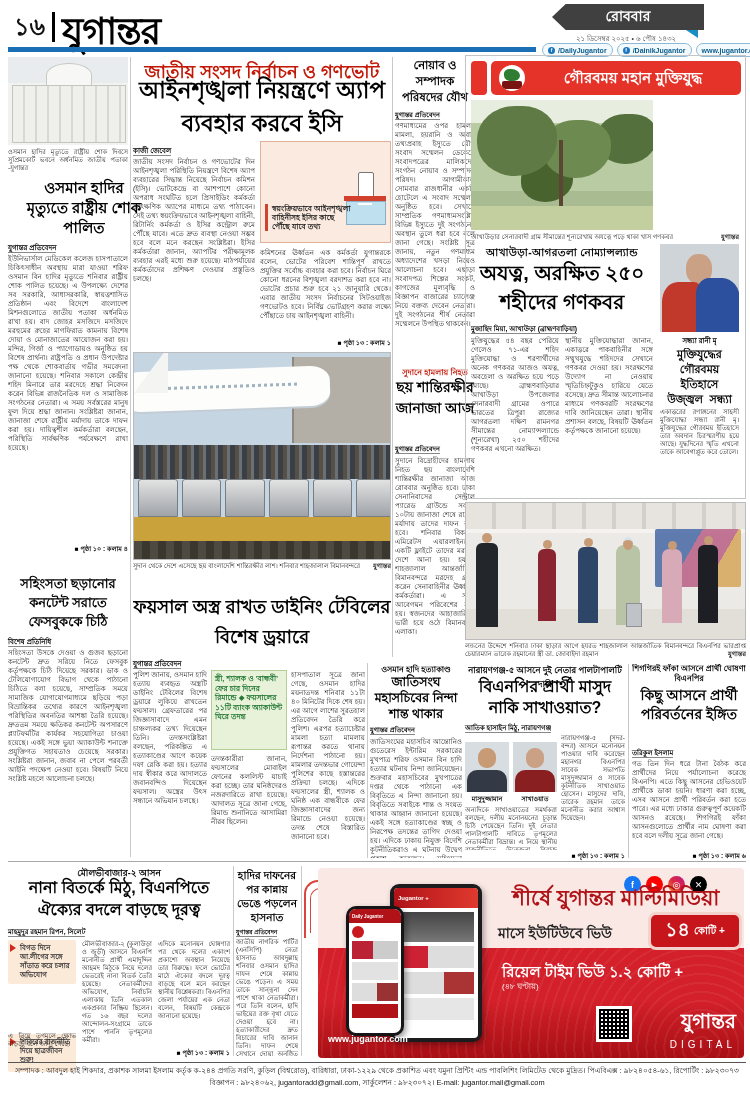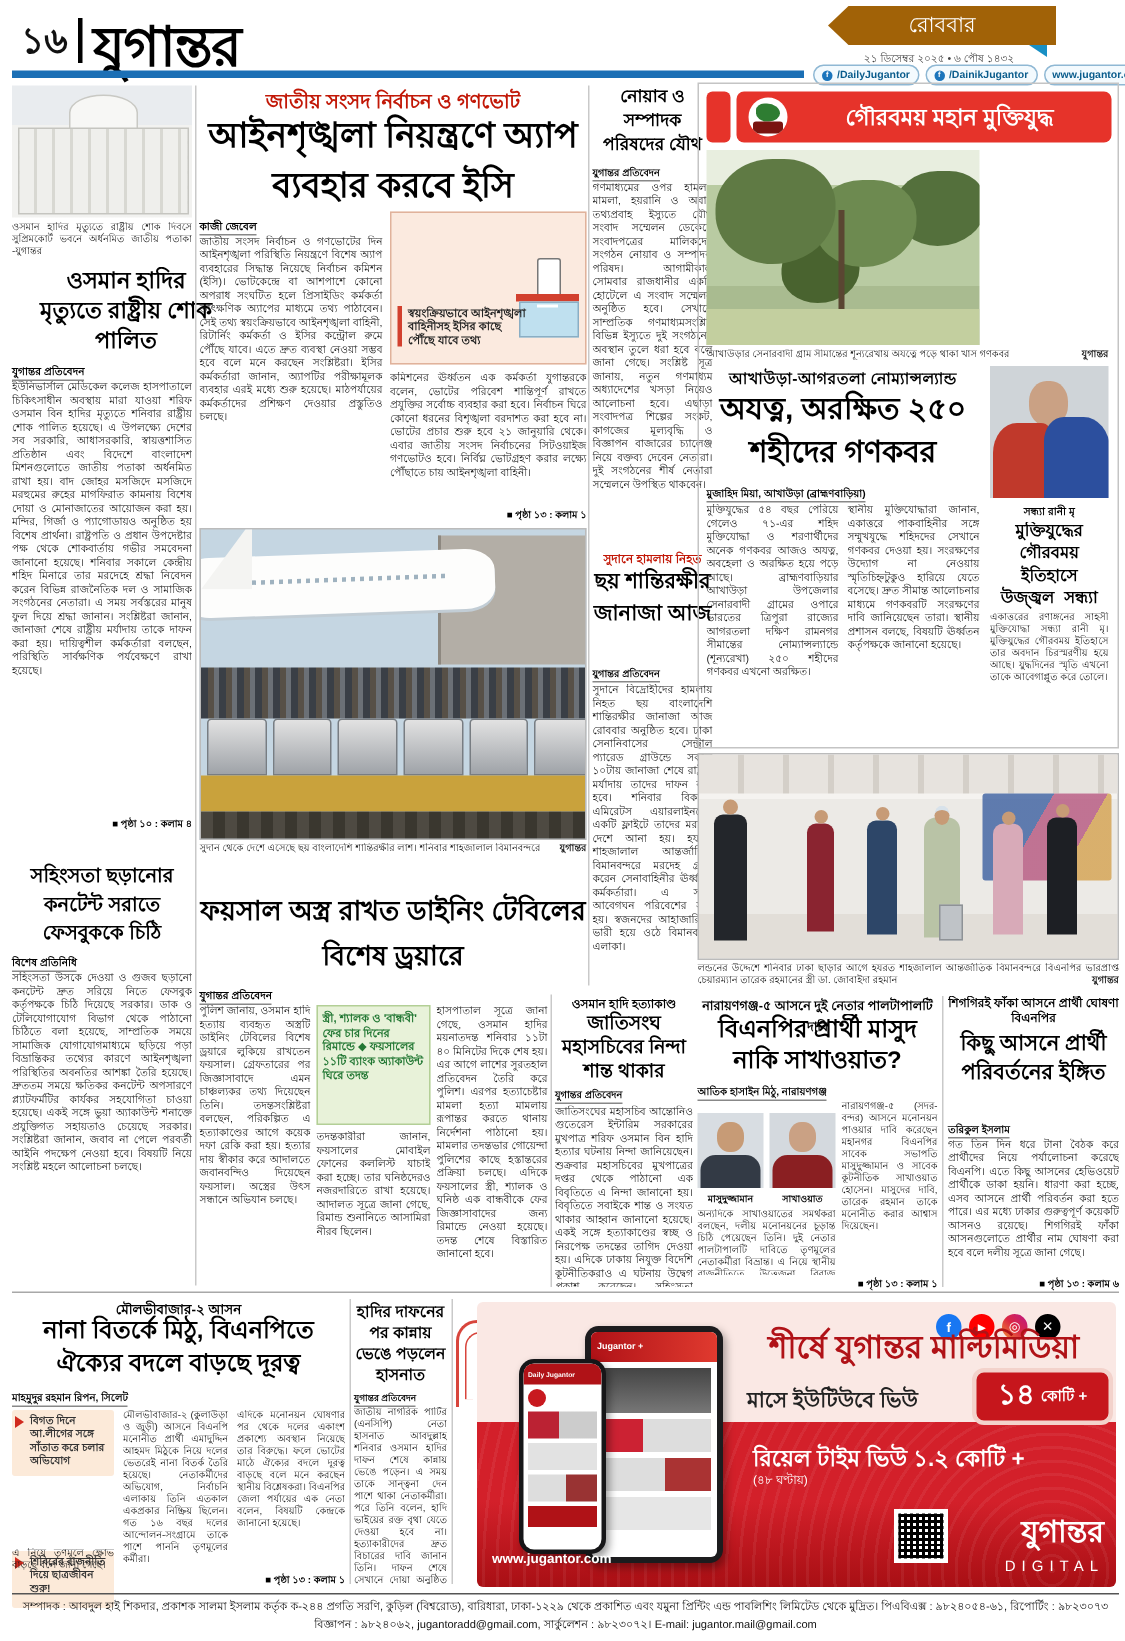--- a/index.html
+++ b/index.html
@@ -31,21 +31,21 @@
 </style>
 </head>
 <body>
 
 <div id="page">
 
   <div class="ab" style="left:14px;top:8px;font-size:24px;font-weight:bold;">১৬</div>
   <div class="ab" style="left:52px;top:12px;width:3px;height:30px;background:#000;"></div>
   <div class="ab" style="left:62px;top:2px;font-size:37px;font-weight:800;letter-spacing:-1px;color:#000;">যুগান্তর</div>
 
-  <div class="ab" style="left:552px;top:4px;width:152px;height:26px;background:#a16207;clip-path:polygon(0 50%,9% 0,100% 0,100% 100%,9% 100%);display:flex;align-items:center;justify-content:center;color:#fff;font-size:14px;font-weight:normal;">রোববার</div>
+  <div class="ab" style="left:552px;top:4px;width:152px;height:26px;background:#404040;clip-path:polygon(0 50%,9% 0,100% 0,100% 100%,9% 100%);display:flex;align-items:center;justify-content:center;color:#fff;font-size:14px;font-weight:bold;">রোববার</div>
   <div class="ab" style="left:686px;top:30px;width:12px;height:8px;background:#188fc4;clip-path:polygon(0 0,100% 0,100% 100%);"></div>
   <div class="ab" style="left:548px;top:33px;width:156px;text-align:center;font-size:7px;color:#444;">২১ ডিসেম্বর ২০২৫ • ৬ পৌষ ১৪৩২</div>
 
   <div class="ab" style="left:542px;top:43px;display:flex;gap:4px;">
     <div class="pill">
         <span class="dot">f</span>
         <span>/DailyJugantor</span>
       </div>
     <div class="pill">
         <span class="dot">f</span>
@@ -64,21 +64,21 @@
   <div class="ab cap" style="left:8px;top:148px;width:120px;height:26px;text-align:justify;">ওসমান হাদির মৃত্যুতে রাষ্ট্রীয় শোক দিবসে সুপ্রিমকোর্ট ভবনে অর্ধনমিত জাতীয় পতাকা -যুগান্তর</div>
   <div class="ab hc" style="left:24px;top:178px;width:120px;height:62px;font-size:15px;line-height:20px;">ওসমান হাদির মৃত্যুতে রাষ্ট্রীয় শোক পালিত</div>
   <div class="ab byl" style="left:8px;top:242px;"><span>যুগান্তর প্রতিবেদন</span></div>
   <div class="ab body" style="left:8px;top:254px;width:120px;height:288px;">ইউনিভার্সাল মেডিকেল কলেজ হাসপাতালে চিকিৎসাধীন অবস্থায় মারা যাওয়া শরিফ ওসমান বিন হাদির মৃত্যুতে শনিবার রাষ্ট্রীয় শোক পালিত হয়েছে। এ উপলক্ষ্যে দেশের সব সরকারি, আধাসরকারি, স্বায়ত্তশাসিত প্রতিষ্ঠান এবং বিদেশে বাংলাদেশ মিশনগুলোতে জাতীয় পতাকা অর্ধনমিত রাখা হয়। বাদ জোহর মসজিদে মসজিদে মরহুমের রুহের মাগফিরাত কামনায় বিশেষ দোয়া ও মোনাজাতের আয়োজন করা হয়। মন্দির, গির্জা ও প্যাগোডায়ও অনুষ্ঠিত হয় বিশেষ প্রার্থনা। রাষ্ট্রপতি ও প্রধান উপদেষ্টার পক্ষ থেকে শোকবার্তায় গভীর সমবেদনা জানানো হয়েছে। শনিবার সকালে কেন্দ্রীয় শহিদ মিনারে তার মরদেহে শ্রদ্ধা নিবেদন করেন বিভিন্ন রাজনৈতিক দল ও সামাজিক সংগঠনের নেতারা। এ সময় সর্বস্তরের মানুষ ফুল দিয়ে শ্রদ্ধা জানান। সংশ্লিষ্টরা জানান, জানাজা শেষে রাষ্ট্রীয় মর্যাদায় তাকে দাফন করা হয়। দায়িত্বশীল কর্মকর্তারা বলছেন, পরিস্থিতি সার্বক্ষণিক পর্যবেক্ষণে রাখা হয়েছে।</div>
   <div class="ab jump" style="left:8px;top:544px;width:120px;">■ পৃষ্ঠা ১০ : কলাম ৪</div>
 
   <div class="ab hc" style="left:8px;top:574px;width:120px;height:58px;font-size:13px;line-height:19px;">সহিংসতা ছড়ানোর কনটেন্ট সরাতে ফেসবুককে চিঠি</div>
   <div class="ab byl" style="left:8px;top:636px;"><span>বিশেষ প্রতিনিধি</span></div>
   <div class="ab body" style="left:8px;top:648px;width:120px;height:208px;">সহিংসতা উসকে দেওয়া ও গুজব ছড়ানো কনটেন্ট দ্রুত সরিয়ে নিতে ফেসবুক কর্তৃপক্ষকে চিঠি দিয়েছে সরকার। ডাক ও টেলিযোগাযোগ বিভাগ থেকে পাঠানো চিঠিতে বলা হয়েছে, সাম্প্রতিক সময়ে সামাজিক যোগাযোগমাধ্যমে ছড়িয়ে পড়া বিভ্রান্তিকর তথ্যের কারণে আইনশৃঙ্খলা পরিস্থিতির অবনতির আশঙ্কা তৈরি হয়েছে। দ্রুততম সময়ে ক্ষতিকর কনটেন্ট অপসারণে প্ল্যাটফর্মটির কার্যকর সহযোগিতা চাওয়া হয়েছে। একই সঙ্গে ভুয়া অ্যাকাউন্ট শনাক্তে প্রযুক্তিগত সহায়তাও চেয়েছে সরকার। সংশ্লিষ্টরা জানান, জবাব না পেলে পরবর্তী আইনি পদক্ষেপ নেওয়া হবে। বিষয়টি নিয়ে সংশ্লিষ্ট মহলে আলোচনা চলছে।</div>
 
-  <div class="ab kr" style="left:133px;top:58px;width:258px;font-size:13px;">জাতীয় সংসদ নির্বাচন ও গণভোট</div>
+  <div class="ab kr" style="left:133px;top:58px;width:258px;font-size:18px;">জাতীয় সংসদ নির্বাচন ও গণভোট</div>
   <div class="ab hc" style="left:133px;top:74px;width:258px;height:68px;font-size:23px;line-height:33px;font-weight:800;">আইনশৃঙ্খলা নিয়ন্ত্রণে অ্যাপ ব্যবহার করবে ইসি</div>
   <div class="ab byl" style="left:133px;top:145px;"><span>কাজী জেবেল</span></div>
 
   <div class="ab" style="left:260px;top:141px;width:131px;height:102px;background:#fbeadf;border:1px solid #e0b29b;box-sizing:border-box;padding:4px;">
     <div style="position:absolute;right:4px;top:30px;width:42px;height:52px;">
       <div style="position:absolute;left:14px;top:0;width:14px;height:24px;background:#fff;border:1px solid #777;border-radius:2px;"></div>
       <div style="position:absolute;left:0;top:24px;width:42px;height:5px;background:#d2402e;"></div>
       <div style="position:absolute;left:2px;top:29px;width:38px;height:22px;background:#bfe0ef;border:1px solid #8aaec4;"></div>
       <div style="position:absolute;left:14px;top:31px;width:14px;height:2px;background:#fff;"></div>
     </div>

